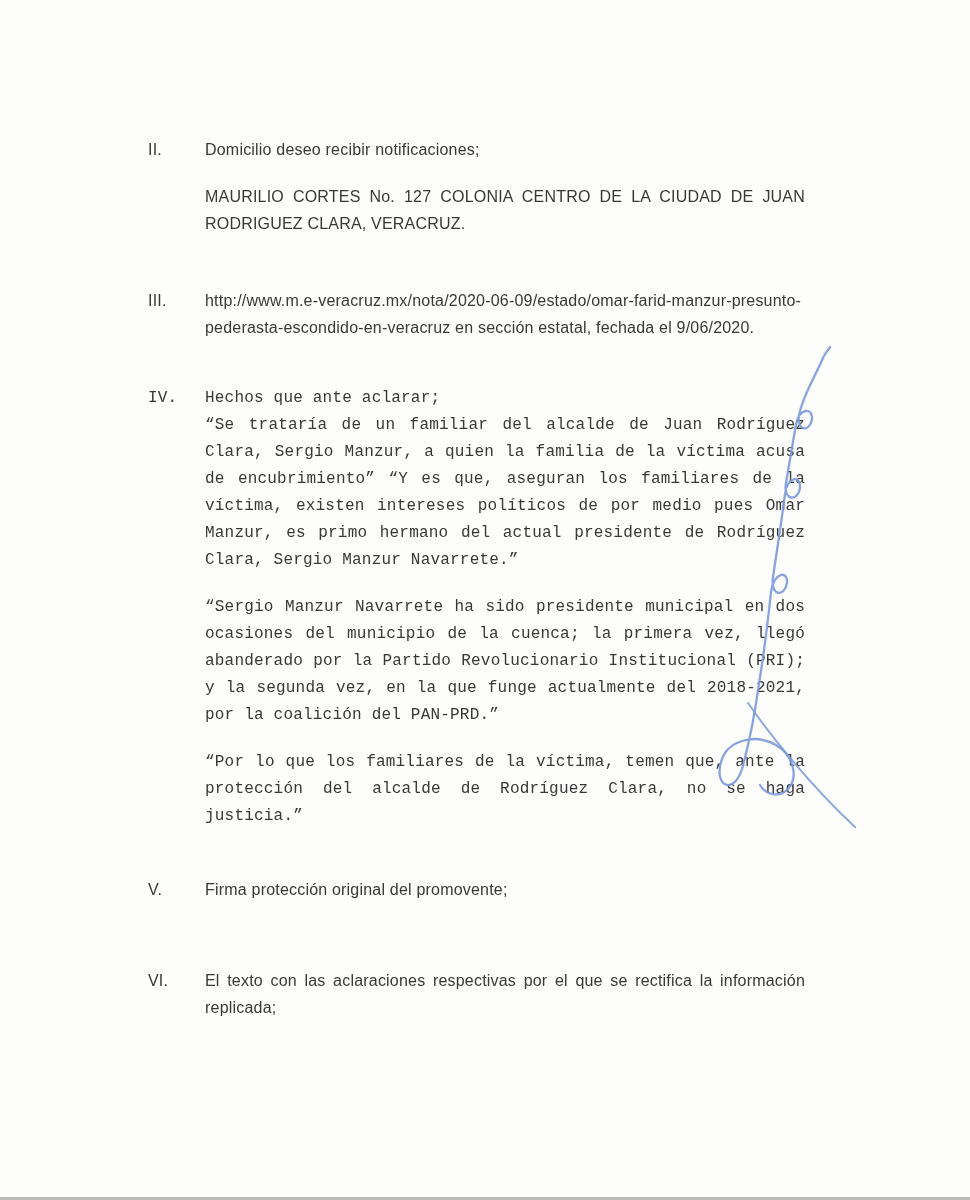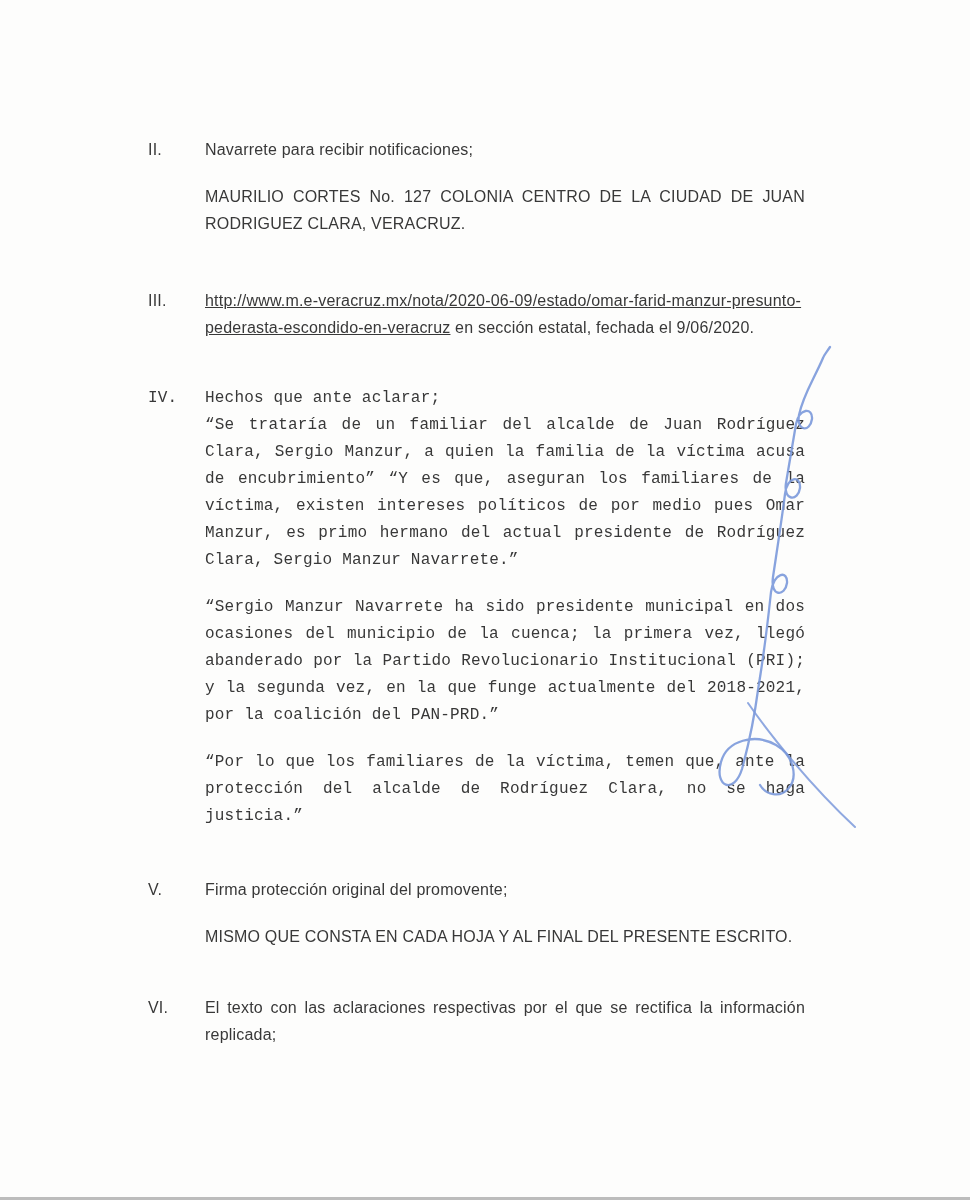--- a/index.html
+++ b/index.html
@@ -22,21 +22,21 @@
   }
   .section{display:flex;}
   .sec-0{margin-bottom:50px;}
   .sec-1{margin-bottom:44px;margin-top:24px;}
   .sec-2{margin-bottom:46px;font-family:Liberation Mono, monospace;}
   .sec-3{margin-bottom:44px;}
   .numeral{width:57px;flex:none;}
   .content{flex:1;text-align:justify;}
   .content p{margin:0;}
   .spacer{height:20px;}
-  .u{text-decoration:underline;overflow-wrap:anywhere;}
+  .u{overflow-wrap:anywhere;}
   .sig{
     position:absolute;
     left:700px;top:345px;
     width:170px;height:500px;
     pointer-events:none;
   }
   .scan-edge{
     position:absolute;
     left:0;bottom:0;
     width:100%;height:3px;
@@ -45,21 +45,21 @@
 </style>
 </head>
 <body>
 
 <div class="page">
 
   <div class="doc">
       <div class="section sec-0">
         <div class="numeral">II.</div>
         <div class="content">
-          <p>Navarrete para recibir notificaciones;</p>
+          <p>Domicilio deseo recibir notificaciones;</p>
           <div class="spacer"></div>
           <p>MAURILIO CORTES No. 127 COLONIA CENTRO DE LA CIUDAD DE JUAN RODRIGUEZ CLARA, VERACRUZ.</p>
         </div>
       </div>
       <div class="section sec-1">
         <div class="numeral">III.</div>
         <div class="content">
           <p><span class="u">http://www.m.e-veracruz.mx/nota/2020-06-09/estado/omar-farid-manzur-presunto-pederasta-escondido-en-veracruz</span><span> en sección estatal, fechada el 9/06/2020.</span></p>
         </div>
       </div>
@@ -72,21 +72,20 @@
           <p>“Sergio Manzur Navarrete ha sido presidente municipal en dos ocasiones del municipio de la cuenca; la primera vez, llegó abanderado por la Partido Revolucionario Institucional (PRI); y la segunda vez, en la que funge actualmente del 2018-2021, por la coalición del PAN-PRD.”</p>
           <div class="spacer"></div>
           <p>“Por lo que los familiares de la víctima, temen que, ante la protección del alcalde de Rodríguez Clara, no se haga justicia.”</p>
         </div>
       </div>
       <div class="section sec-3">
         <div class="numeral">V.</div>
         <div class="content">
           <p>Firma protección original del promovente;</p>
           <div class="spacer"></div>
-          <p>MISMO QUE CONSTA EN CADA HOJA Y AL FINAL DEL PRESENTE ESCRITO.</p>
         </div>
       </div>
       <div class="section sec-4">
         <div class="numeral">VI.</div>
         <div class="content">
           <p>El texto con las aclaraciones respectivas por el que se rectifica la información replicada;</p>
         </div>
       </div>
     </div>
 

